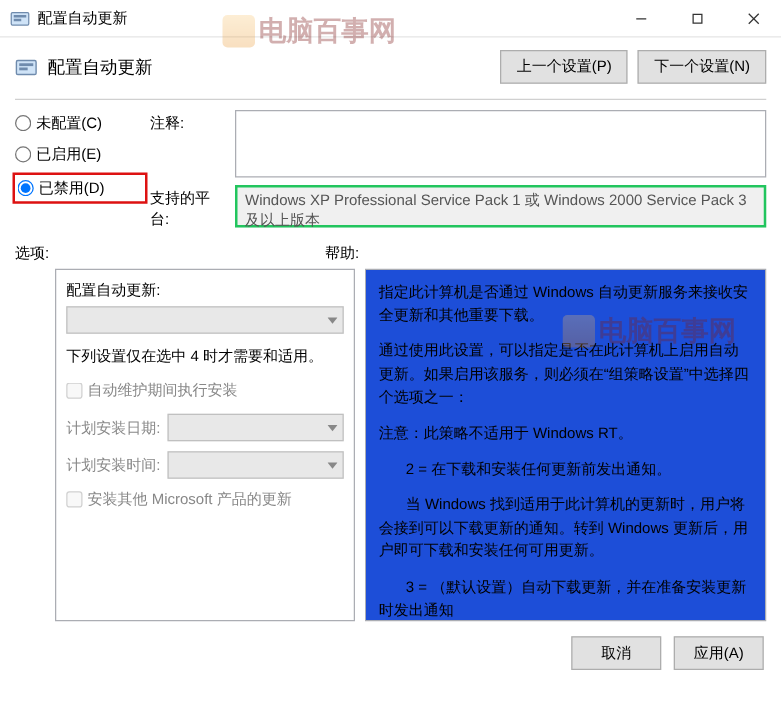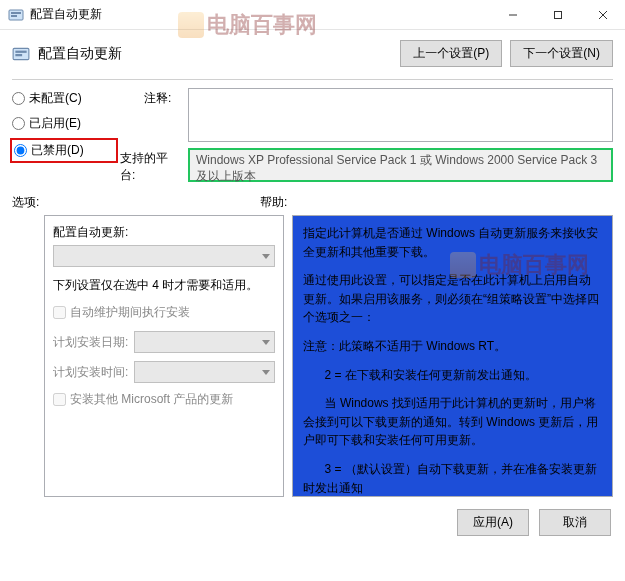--- a/index.html
+++ b/index.html
@@ -77,21 +77,21 @@
     border: 2px solid #d11;
     padding: 2px 6px 2px 2px;
     margin: -2px -6px -2px -2px;
   }
   .labels-col {
     flex: 0 0 60px;
     display: flex;
     flex-direction: column;
     padding-top: 2px;
   }
-  .labels-col .lbl1 { height: 60px; margin-left: 24px; }
+  .labels-col .lbl1 { height: 60px; }
   .labels-col .lbl2 { }
   .fields-col {
     flex: 1;
     display: flex;
     flex-direction: column;
     gap: 6px;
   }
   .textarea {
     width: 100%;
     height: 54px;
@@ -337,15 +337,15 @@
     <p class="noindent">通过使用此设置，可以指定是否在此计算机上启用自动更新。如果启用该服务，则必须在“组策略设置”中选择四个选项之一：</p>
     <p class="noindent">注意：此策略不适用于 Windows RT。</p>
     <p>2 = 在下载和安装任何更新前发出通知。</p>
     <p>当 Windows 找到适用于此计算机的更新时，用户将会接到可以下载更新的通知。转到 Windows 更新后，用户即可下载和安装任何可用更新。</p>
     <p>3 = （默认设置）自动下载更新，并在准备安装更新时发出通知</p>
 
   </div>
 </div>
 
 <div class="footer">
+  <button class="btn">取消</button>
   <button class="btn">应用(A)</button>
-  <button class="btn">取消</button>
 </div>
 
 </body></html>

